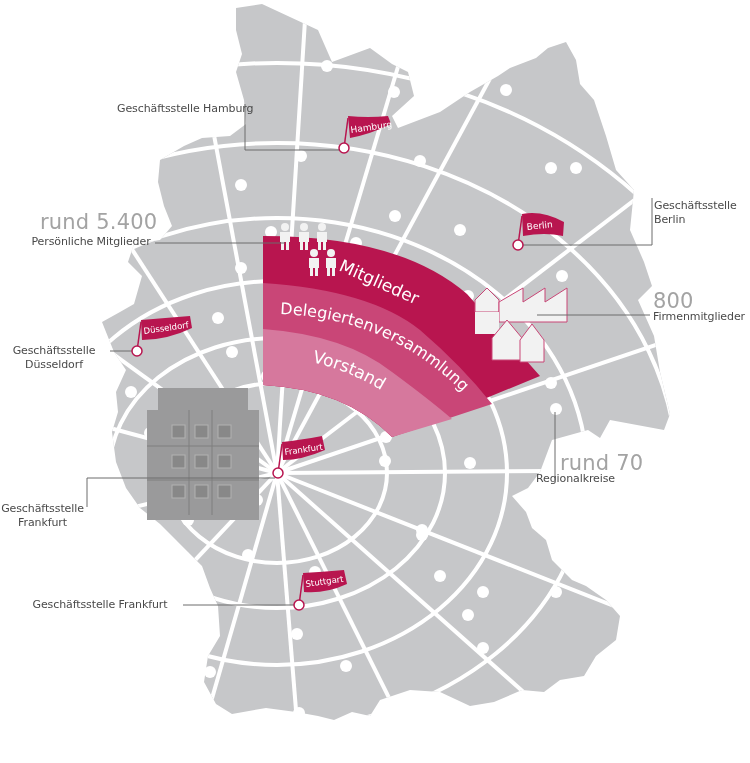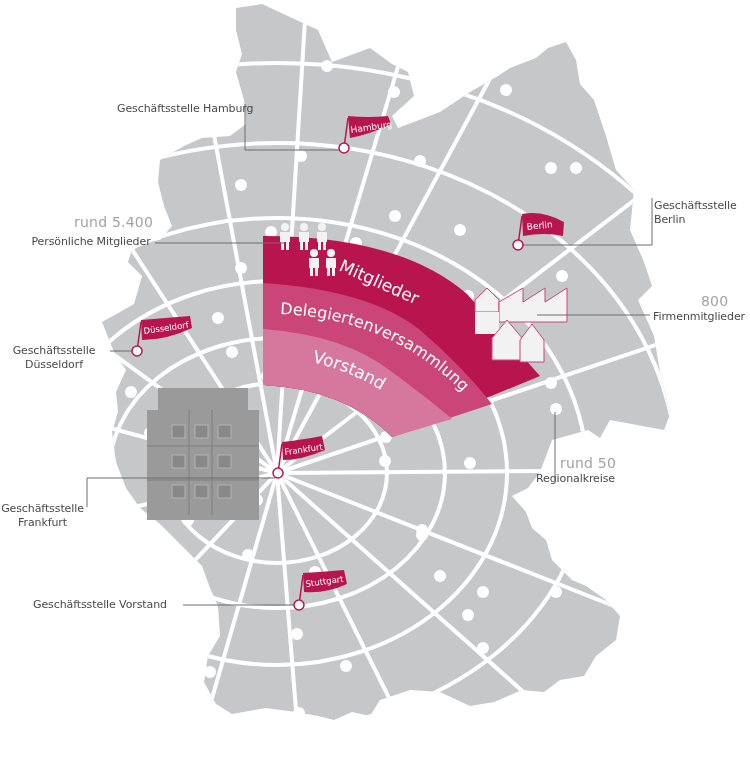--- a/index.html
+++ b/index.html
@@ -1,21 +1,21 @@
 <!DOCTYPE html>
 <html><head>
 <meta charset="utf-8">
 <style>
   html, body { margin: 0; padding: 0; background: #ffffff; }
   body { width: 750px; height: 763px; position: relative; overflow: hidden;
          font-family: "DejaVu Sans", "Liberation Sans", sans-serif; }
   #stage { position: absolute; left: 0; top: 0; width: 750px; height: 763px; }
   .lbl { position: absolute; font-size: 11px; color: #4a4a4a; line-height: 14px; white-space: nowrap; letter-spacing: -0.1px; }
   .lbl.right { text-align: center; }
-  .big { position: absolute; font-size: 14px; color: #a3a3a3; line-height: 20px; white-space: nowrap; letter-spacing: 0.2px; }
+  .big { position: absolute; font-size: 21px; color: #a3a3a3; line-height: 20px; white-space: nowrap; letter-spacing: 0.2px; }
   svg text { font-family: "DejaVu Sans", "Liberation Sans", sans-serif; }
 </style>
 </head>
 <body>
 
 <div id="stage">
 <svg width="750" height="763" viewBox="0 0 750 763" xmlns="http://www.w3.org/2000/svg">
   <defs>
     <clipPath id="gerClip">
       <path id="gerPathClip" d="M236,8 L262,4 L318,30 L332,62 L370,48 L392,64 L408,72 L414,96 L392,116 L398,128 L440,112 L470,92 L498,76 L510,68 L536,58 L548,48 L566,42 L576,60 L580,84 L594,100 L606,136 L616,170 L634,190 L630,230 L644,262 L652,286 L638,300 L654,336 L660,372 L670,414 L664,430 L610,420 L600,438 L588,430 L552,440 L540,472 L528,488 L512,496 L526,512 L532,528 L546,540 L552,560 L572,580 L586,586 L606,600 L620,616 L616,640 L596,656 L584,676 L560,680 L544,692 L522,690 L494,702 L470,706 L440,692 L410,690 L380,700 L370,716 L352,712 L334,720 L318,716 L296,712 L266,708 L232,714 L216,704 L204,682 L208,656 L220,636 L218,606 L210,588 L202,566 L188,552 L176,540 L160,524 L140,508 L126,488 L116,462 L112,432 L118,412 L116,392 L126,370 L114,352 L102,322 L120,312 L134,304 L142,276 L128,262 L134,244 L160,240 L172,226 L164,206 L158,182 L160,160 L184,146 L202,138 L230,136 L246,124 L244,100 L236,72 L242,54 L236,30 Z"></path>
@@ -219,26 +219,26 @@
 
 
 <div class="lbl" style="left:117px; top:102px;">Geschäftsstelle Hamburg</div>
 
 <div class="big right" style="left:40px; top:212px; width:113px; text-align:right;">rund 5.400</div>
 <div class="lbl right" style="left:30px; top:235px; width:122px;">Persönliche Mitglieder</div>
 
 <div class="lbl" style="left:654px; top:199px;">Geschäftsstelle</div>
 <div class="lbl" style="left:654px; top:213px;">Berlin</div>
 
-<div class="big" style="left:653px; top:291px;margin-left:48px;">800</div>
+<div class="big" style="left:653px; top:291px;">800</div>
 <div class="lbl" style="left:653px; top:310px;">Firmenmitglieder</div>
 
 <div class="lbl right" style="left:0px; top:344px; width:108px;">Geschäftsstelle</div>
 <div class="lbl right" style="left:0px; top:358px; width:108px;">Düsseldorf</div>
 
-<div class="big" style="left:560px; top:453px;">rund 50</div>
+<div class="big" style="left:560px; top:453px;">rund 70</div>
 <div class="lbl" style="left:536px; top:472px;">Regionalkreise</div>
 
 <div class="lbl right" style="left:0px; top:502px; width:85px;">Geschäftsstelle</div>
 <div class="lbl right" style="left:0px; top:516px; width:85px;">Frankfurt</div>
 
-<div class="lbl right" style="left:20px; top:598px; width:160px;">Geschäftsstelle Vorstand</div>
+<div class="lbl right" style="left:20px; top:598px; width:160px;">Geschäftsstelle Frankfurt</div>
 </div>
 
 </body></html>

